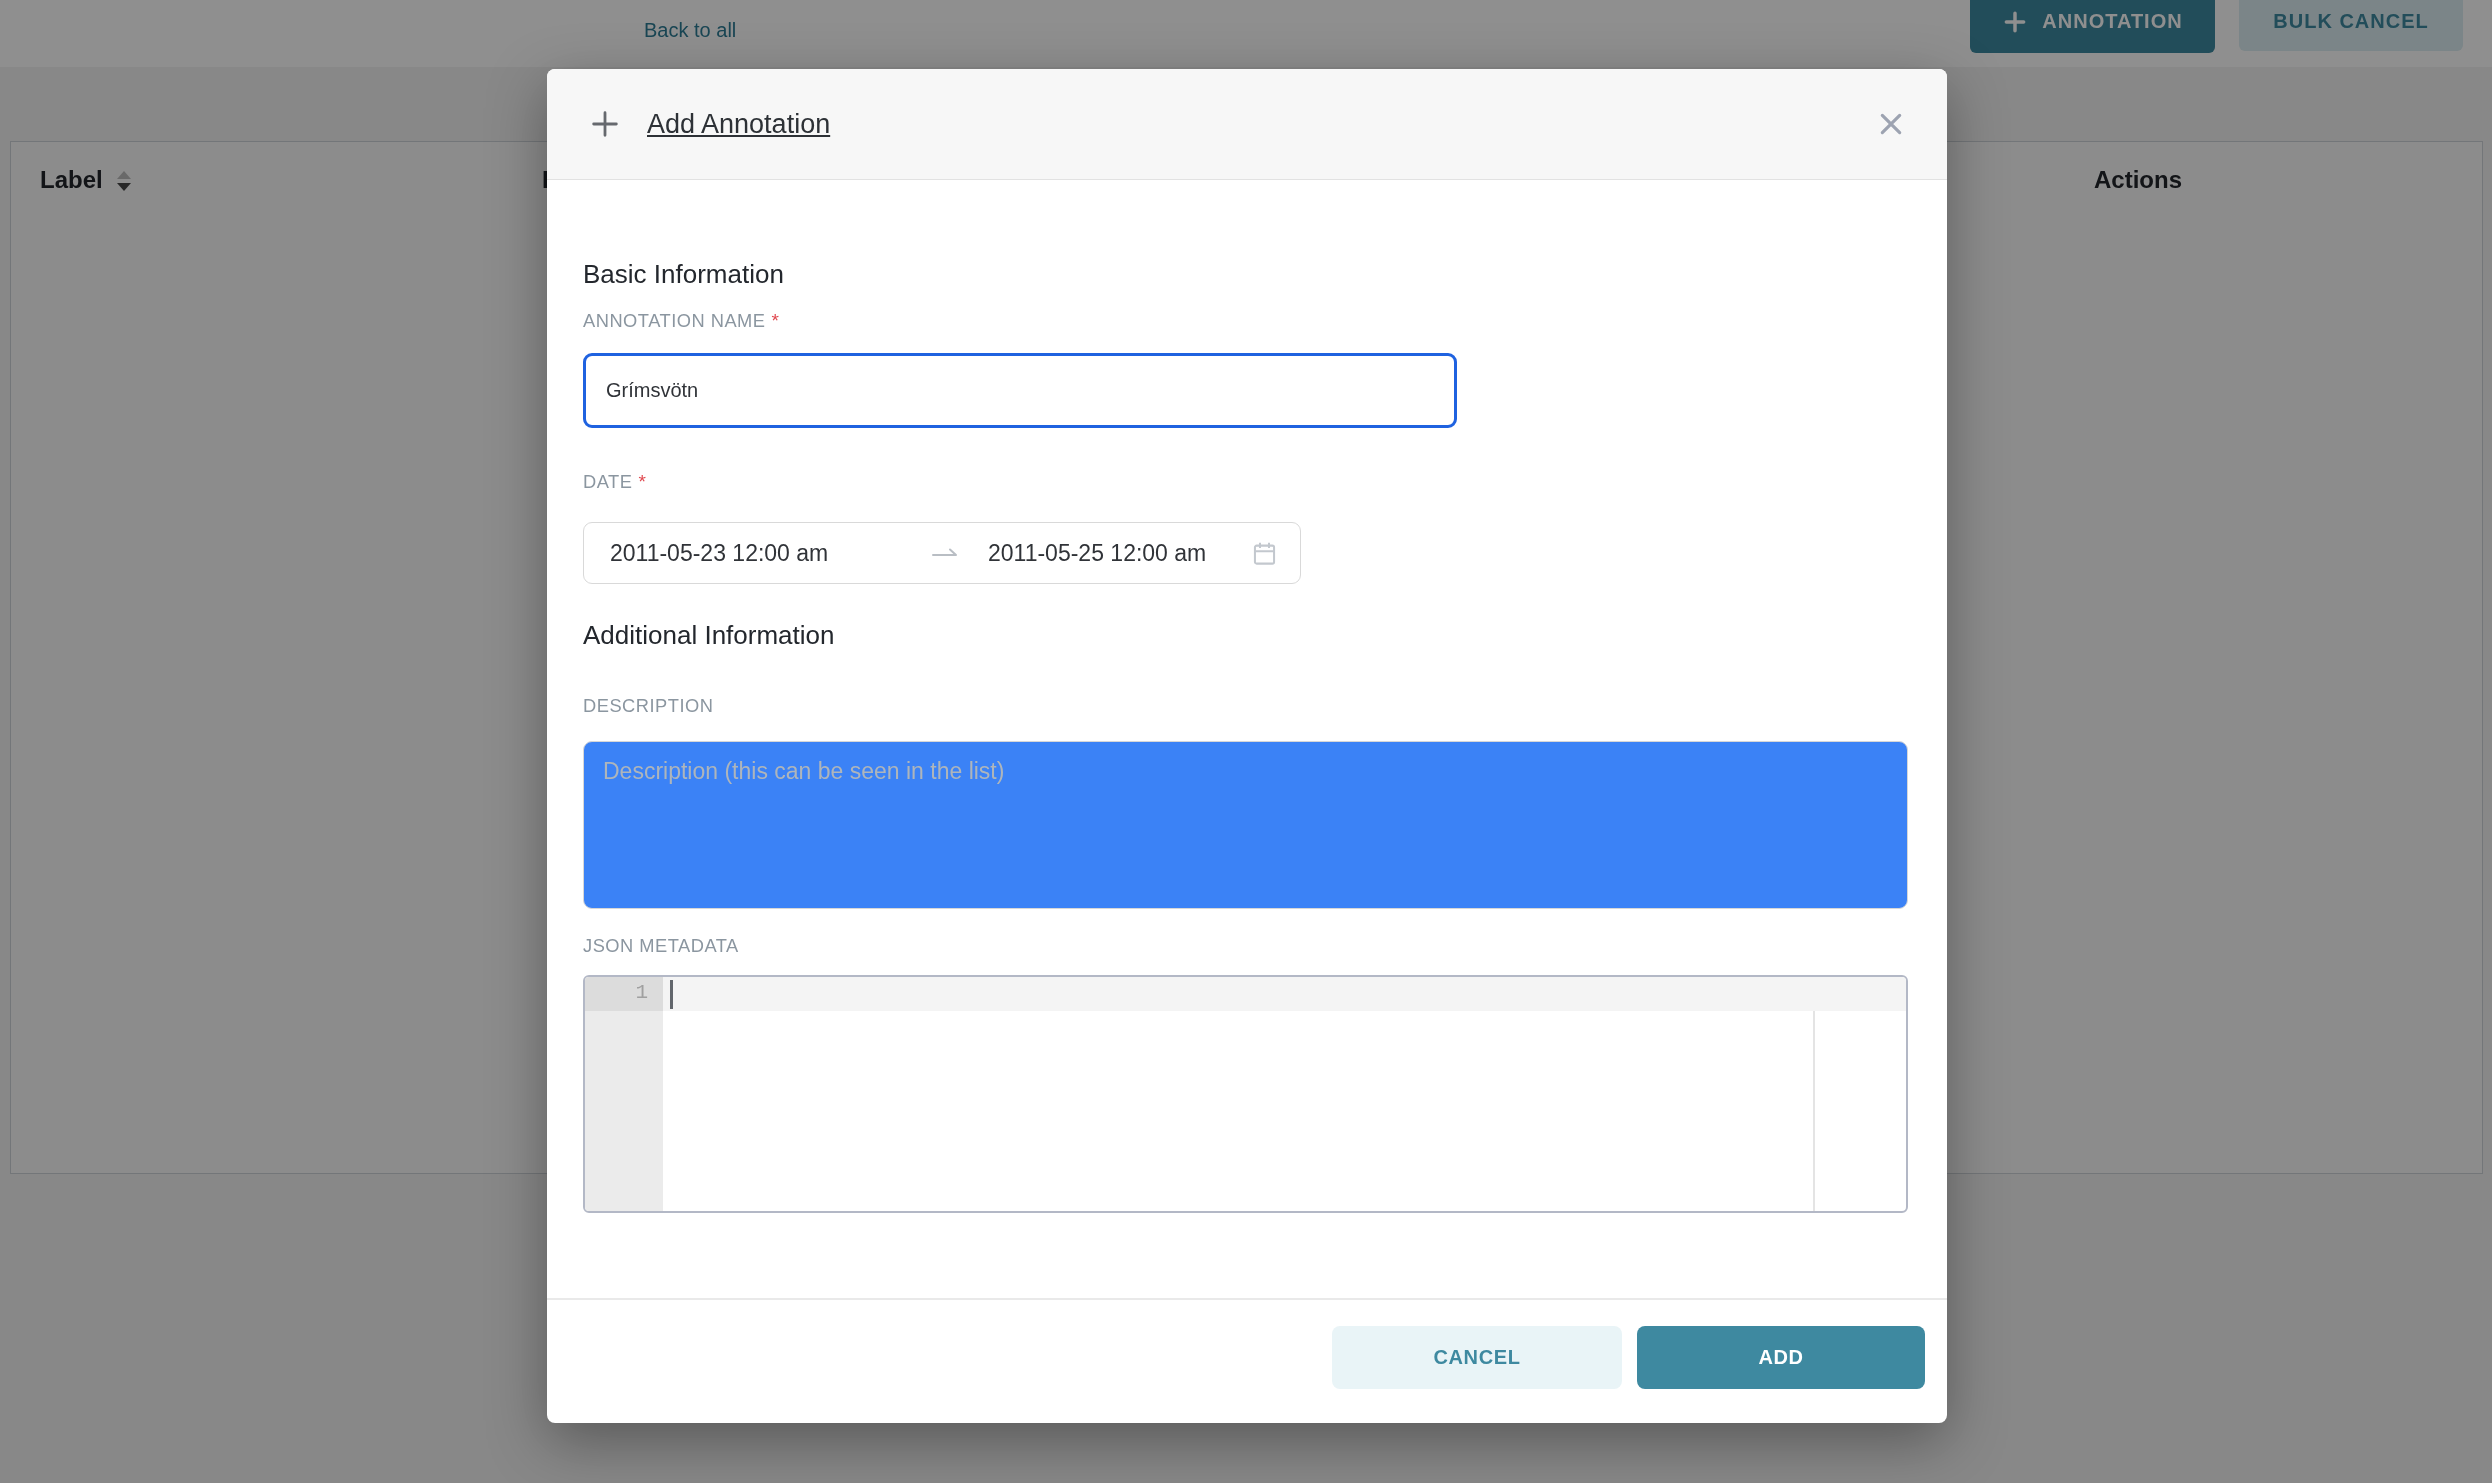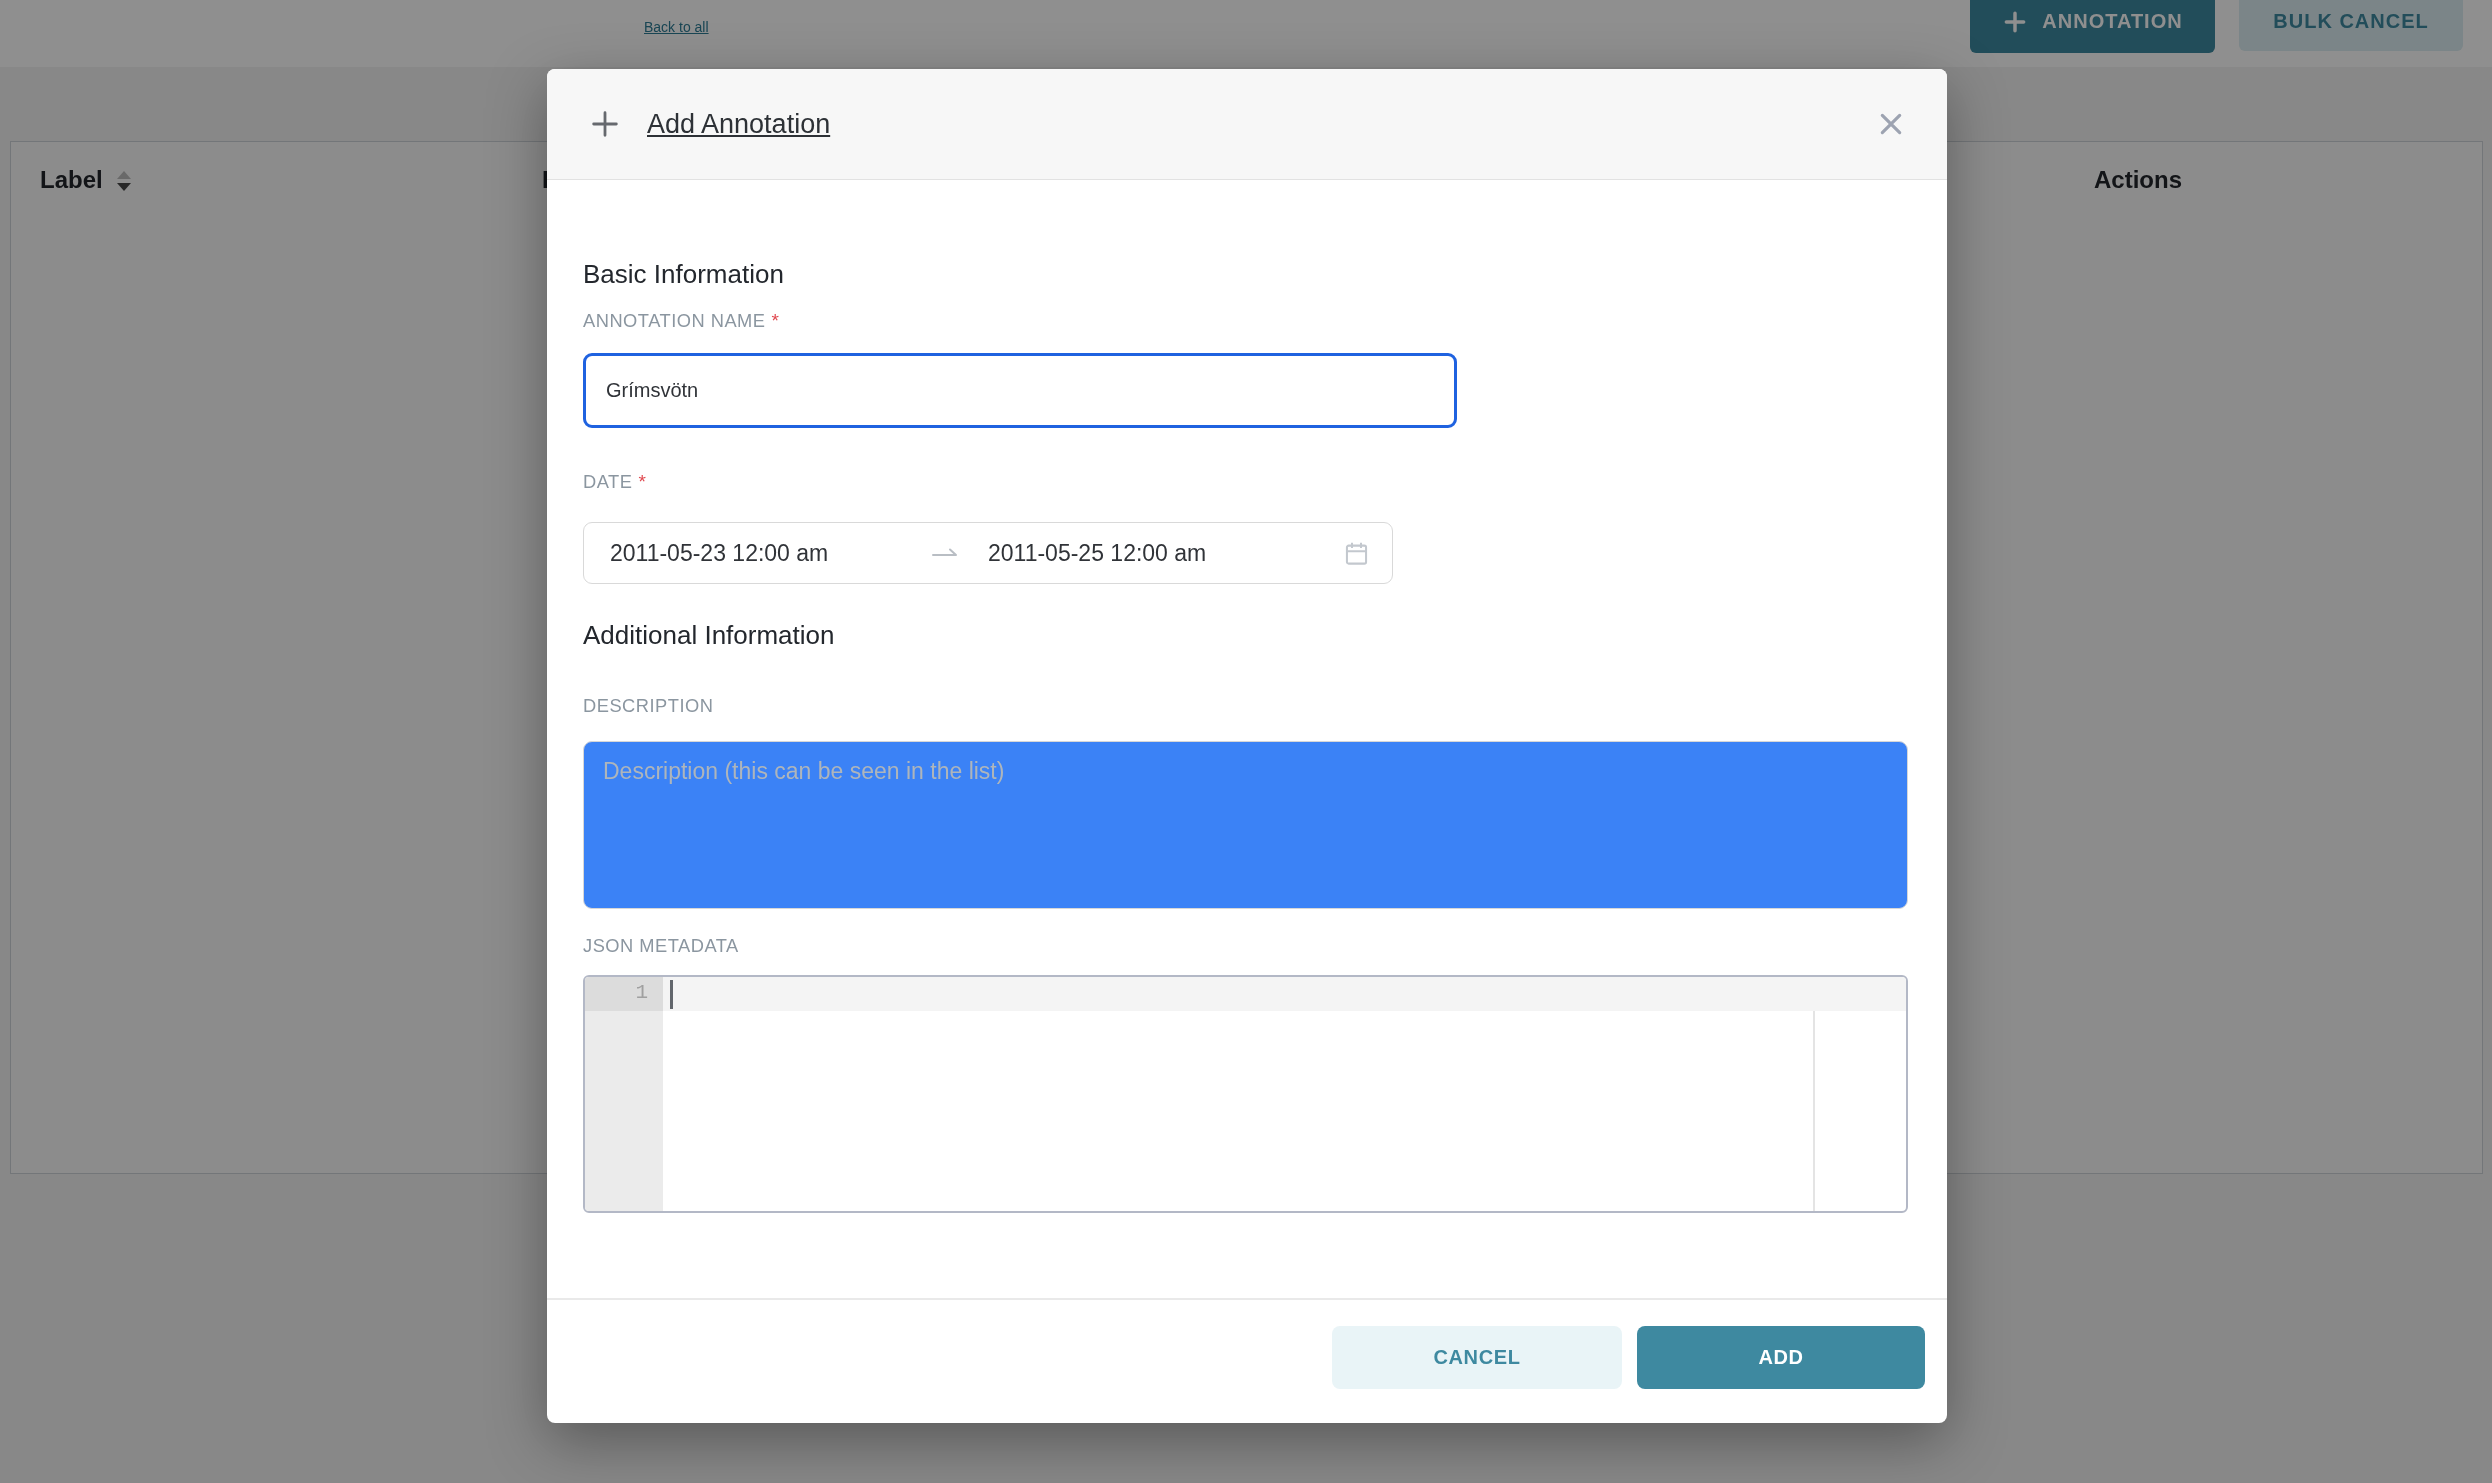--- a/index.html
+++ b/index.html
@@ -20,21 +20,21 @@
   .list-card {
     position: absolute; left: 10px; right: 10px; top: 141px; height: 1033px;
     background: #fafafa; border: 1.5px solid #cdd3d8;
   }
   .page-title {
     position: absolute; left: 27px; top: 6px;
     font-size: 31px; font-weight: 700; color: #1f232a; letter-spacing: -0.2px;
   }
   .back-link {
     position: absolute; left: 644px; top: 19px;
-    font-size: 14px; color: #2e7d96; text-decoration: underline; cursor: pointer;
+    font-size: 20px; color: #2e7d96; cursor: pointer;
   }
   .btn {
     position: absolute; display: flex; align-items: center; justify-content: center;
     border-radius: 6px; font-weight: 600; letter-spacing: 1px; cursor: pointer;
     font-size: 20px; border: none;
   }
   .btn-annotation {
     left: 1970px; top: -10px; width: 245px; height: 63px;
     background: #3e89a0; color: #ffffff; gap: 14px;
   }
@@ -96,21 +96,21 @@
   .fl-json { top: 755px; }
 
   .name-input {
     position: absolute; left: 0; top: 173px; width: 874px; height: 75px;
     border: 3px solid #1f62e0; border-radius: 9px; outline: none;
     font-family: "Liberation Sans", sans-serif;
     font-size: 20px; color: #303338; padding: 0 20px; background: #fff;
   }
 
   .date-box {
-    position: absolute; left: 0; top: 342px; width: 810px; height: 62px;
+    position: absolute; left: 0; top: 342px; width: 718px; height: 62px;
     border: 1.5px solid #d9d9d9; border-radius: 9px; background: #fff;
     display: flex; align-items: center; cursor: pointer;
   }
   .date-text { font-size: 23px; color: #303338; white-space: nowrap; }
   .date-start { margin-left: 26px; width: 297px; }
   .range-arrow { width: 75px; display: flex; justify-content: center; color: #b9bec4; }
   .date-end { margin-left: 6px; }
   .calendar-icon { margin-left: auto; margin-right: 22px; color: #c3c8ce; display: flex; }
 
   .desc-textarea {

